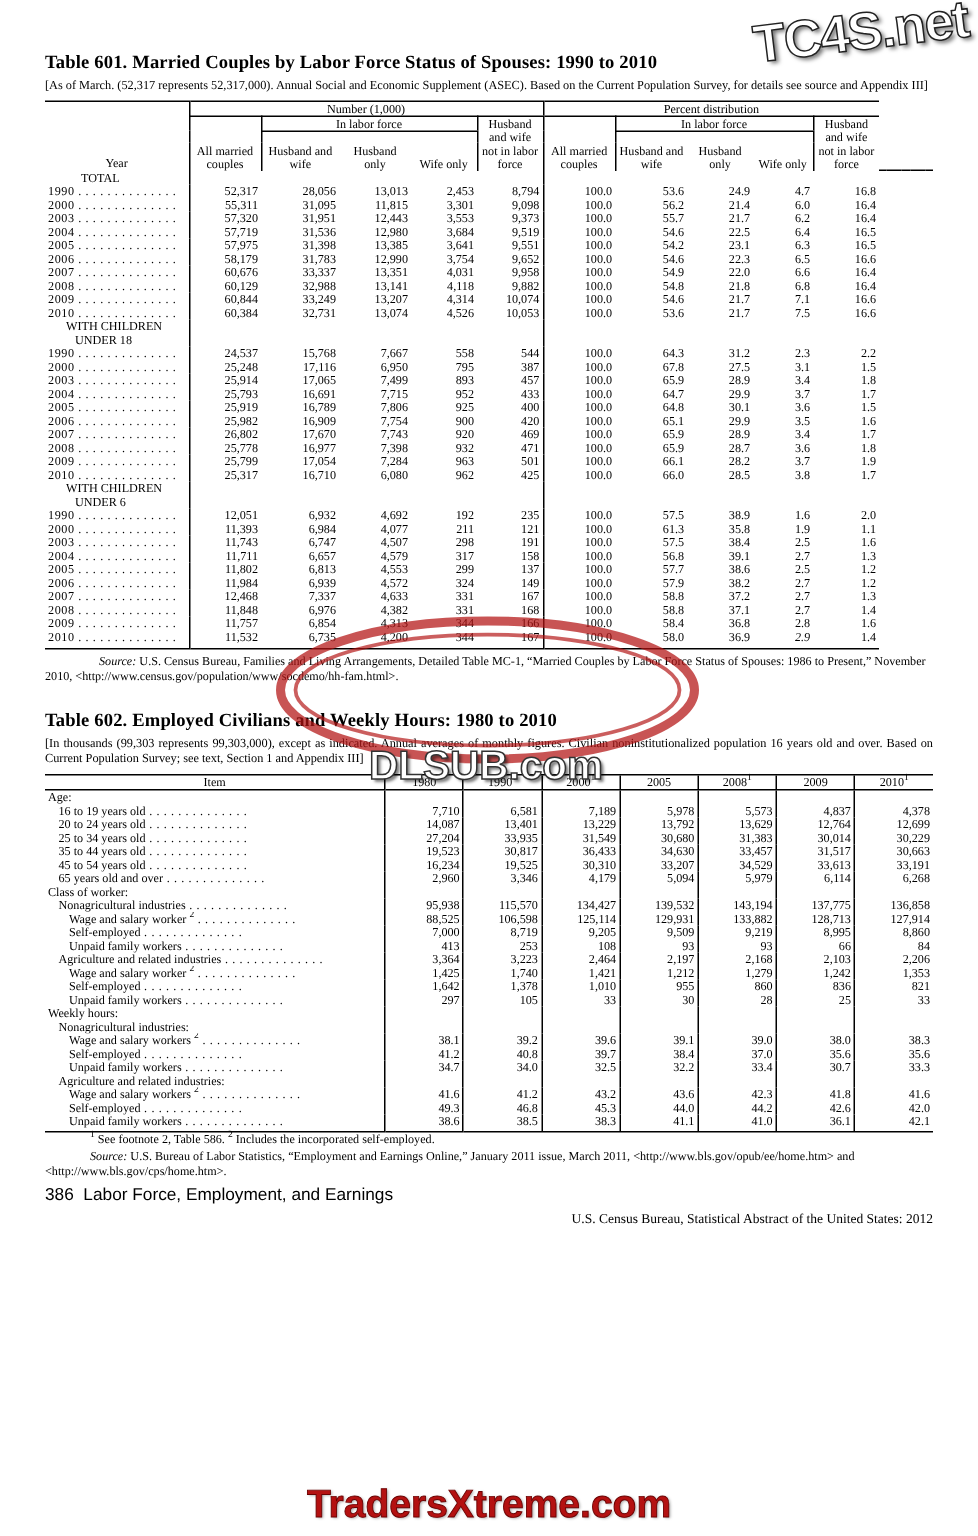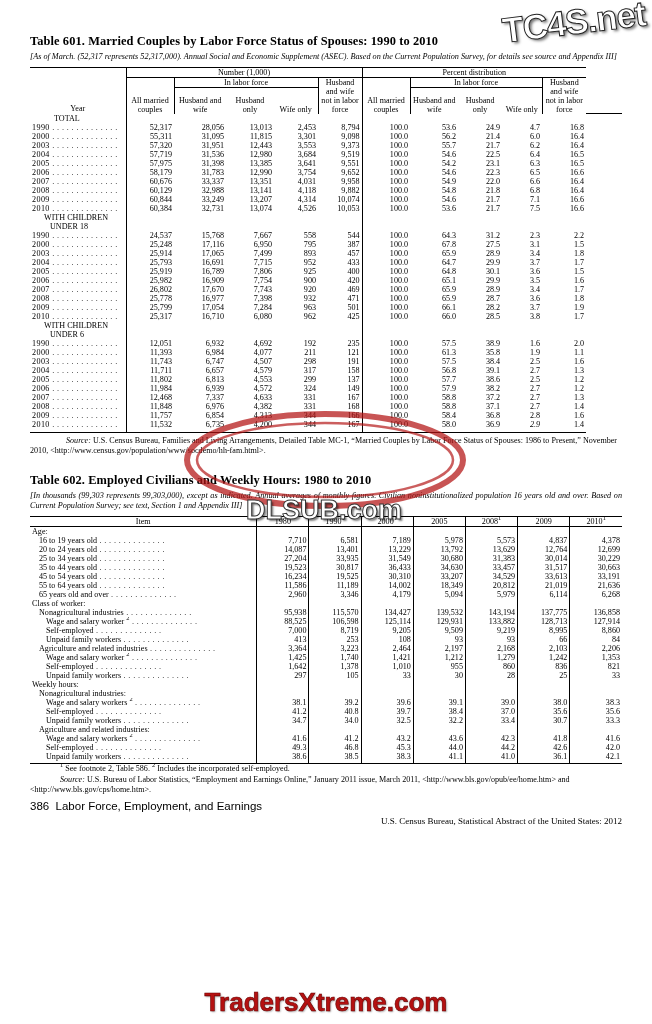--- a/index.html
+++ b/index.html
@@ -81,21 +81,20 @@
     font-size: 12.4px;
     font-weight: bold;
     margin: 0 0 3px 0;
     letter-spacing: .1px;
   }
   .headnote {
     font-size: 8.2px;
     line-height: 1.28;
     margin: 0 0 4px 0;
     text-align: justify;
-    font-style: italic;
   }
   table.grid {
     border-collapse: collapse;
     width: 100%;
     font-size: 8.1px;
     table-layout: fixed;
   }
   table.grid td, table.grid th {
     padding: 0 2px;
     vertical-align: bottom;
@@ -760,30 +759,20 @@
             <td class="lbl" style="padding-left: 9px;">45 to 54 years old<span class="leader"> . . . . . . . . . . . . . .</span></td>
             <td class="num vl">16,234</td>
             <td class="num vl">19,525</td>
             <td class="num vl">30,310</td>
             <td class="num vl">33,207</td>
             <td class="num vl">34,529</td>
             <td class="num vl">33,613</td>
             <td class="num vl">33,191</td>
           </tr>
           <tr>
-            <td class="lbl" style="padding-left: 9px;">55 to 64 years old<span class="leader"> . . . . . . . . . . . . . .</span></td>
-            <td class="num vl">11,586</td>
-            <td class="num vl">11,189</td>
-            <td class="num vl">14,002</td>
-            <td class="num vl">18,349</td>
-            <td class="num vl">20,812</td>
-            <td class="num vl">21,019</td>
-            <td class="num vl">21,636</td>
-          </tr>
-          <tr>
             <td class="lbl" style="padding-left: 9px;">65 years old and over<span class="leader"> . . . . . . . . . . . . . .</span></td>
             <td class="num vl">2,960</td>
             <td class="num vl">3,346</td>
             <td class="num vl">4,179</td>
             <td class="num vl">5,094</td>
             <td class="num vl">5,979</td>
             <td class="num vl">6,114</td>
             <td class="num vl">6,268</td>
           </tr>
           <tr>

